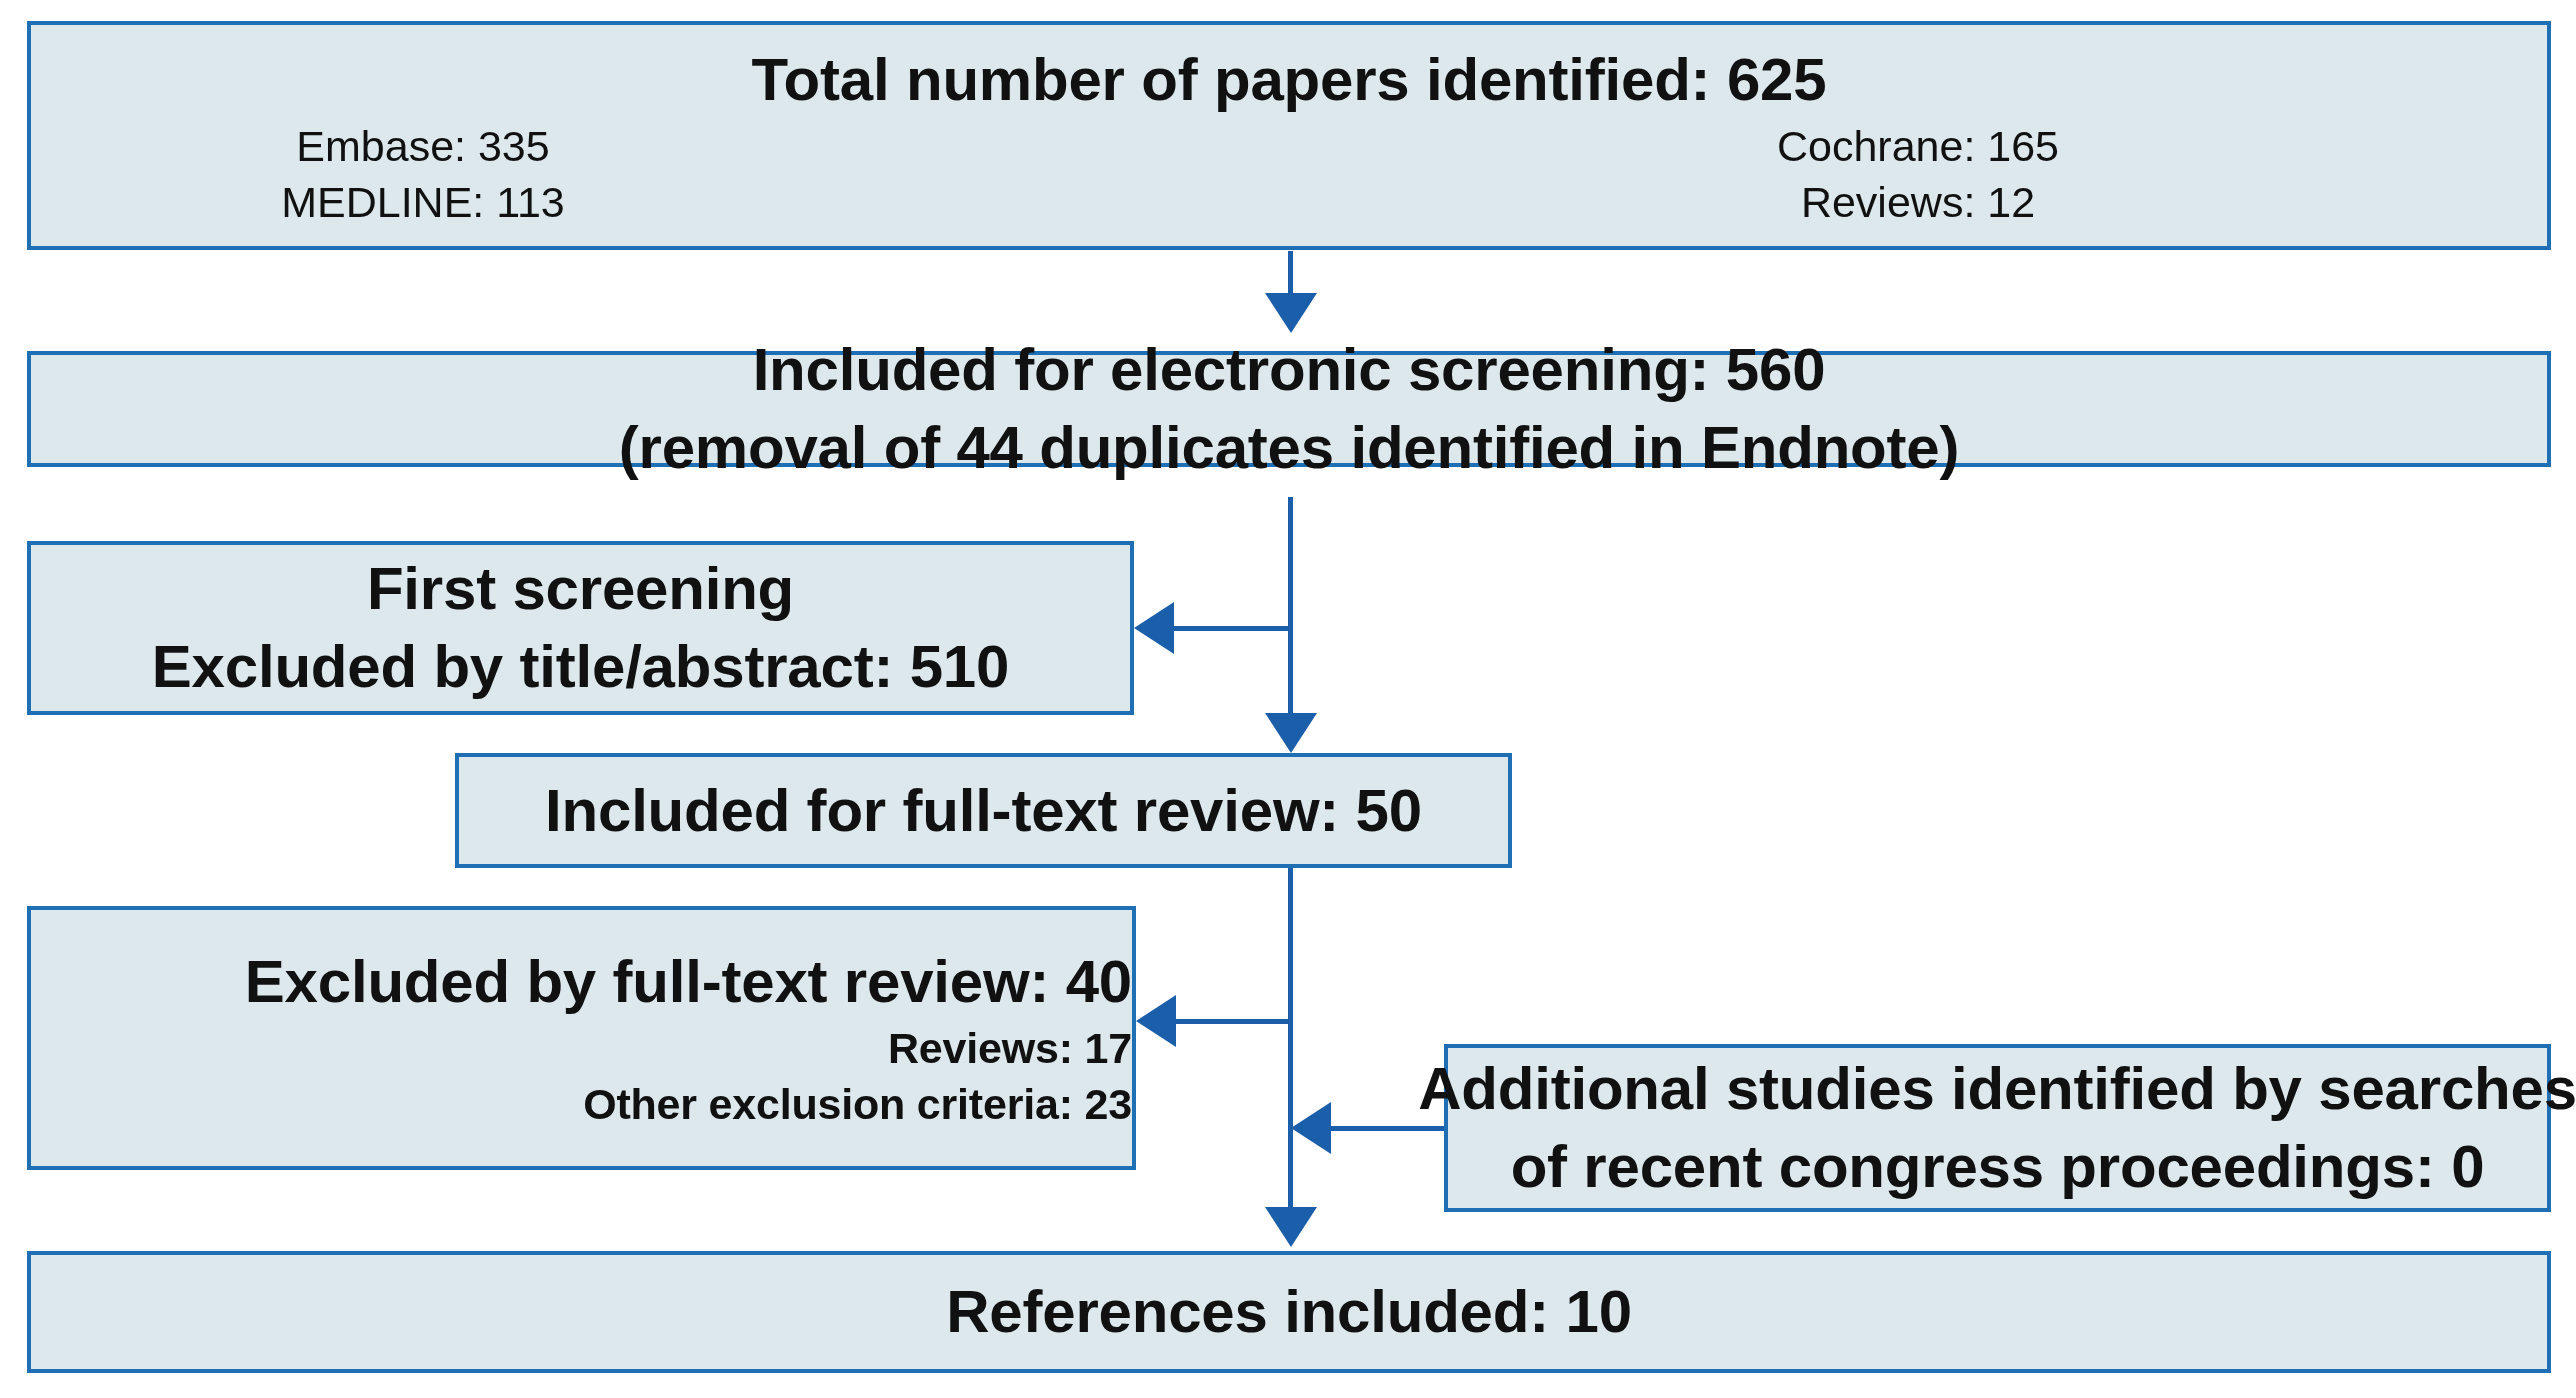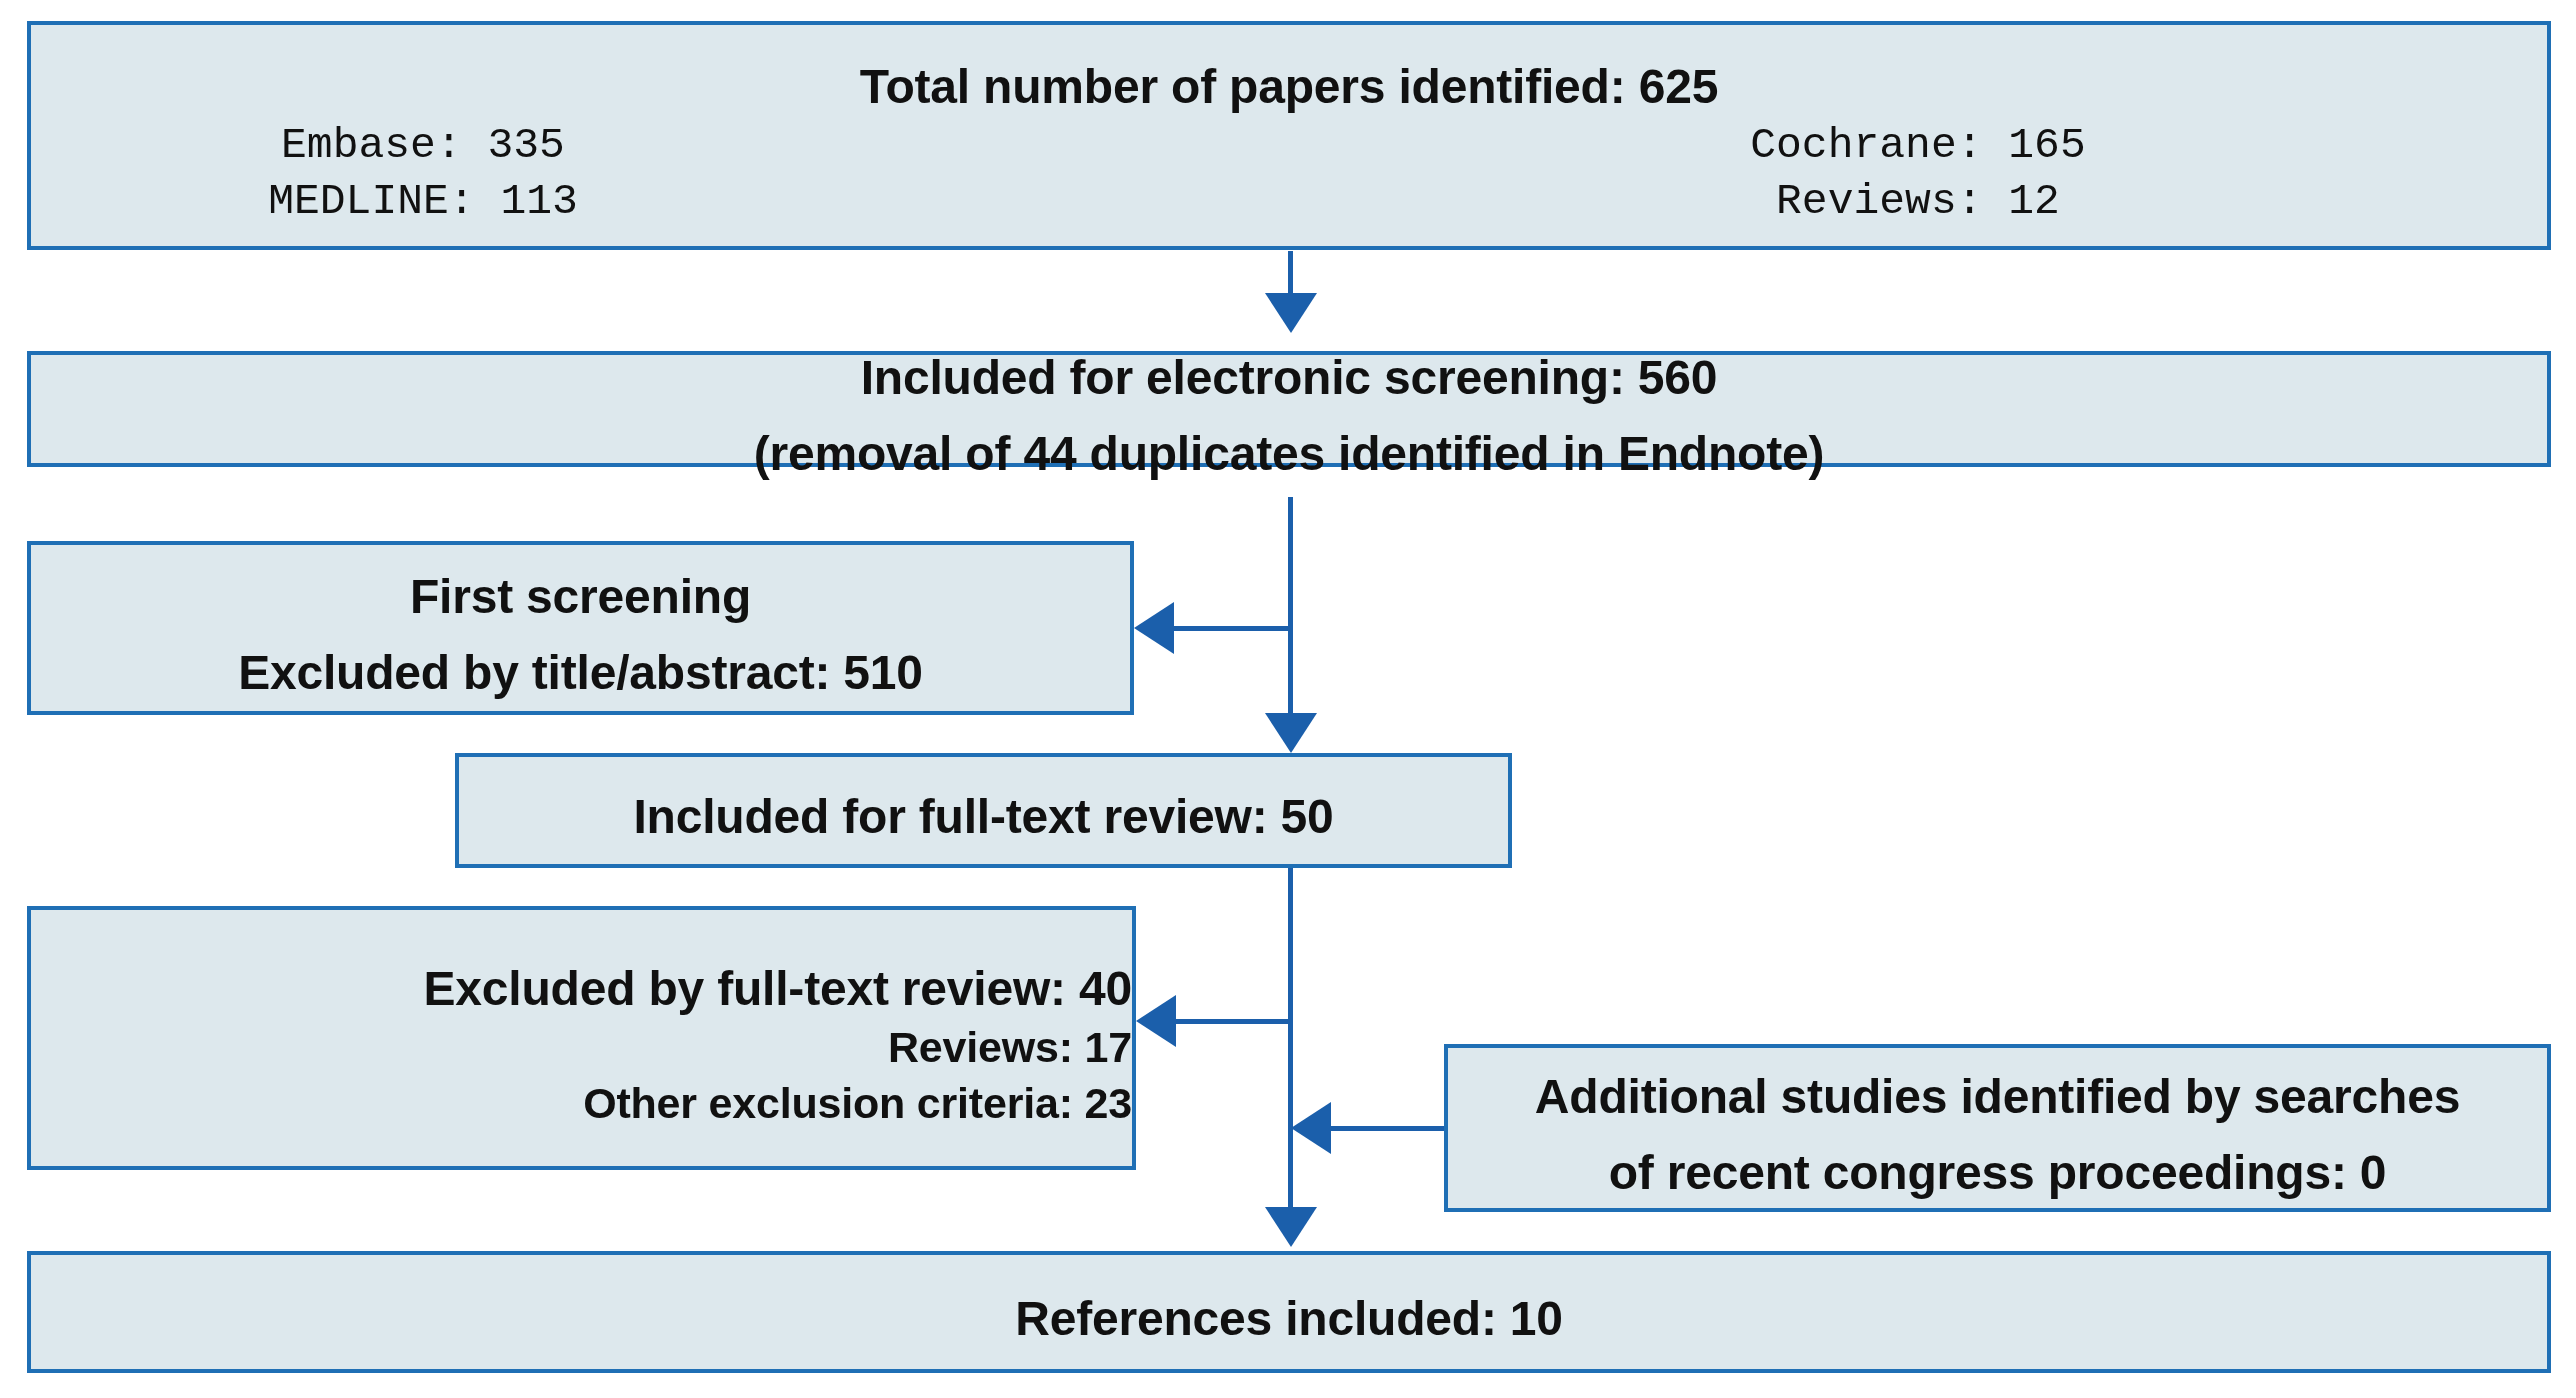--- a/index.html
+++ b/index.html
@@ -32,37 +32,36 @@
     justify-content: center;
     text-align: center;
     color: #111111;
     line-height: 1.30;
   }
 
   .ln {
     display: block;
     white-space: pre;
   }
-  .ln.bold   { font-weight: bold; font-size: 48px; letter-spacing: -0.2px; margin-top: 14px; }
+  .ln.bold   { font-weight: bold; font-size: 60px; letter-spacing: -0.2px; }
   .ln.normal { font-weight: bold; font-size: 43px; letter-spacing: -0.2px; }
 
   
   .split {
     display: flex;
     width: 100%;
     justify-content: center;
   }
   .split .col {
     width: 50%;
     box-sizing: border-box;
     text-align: center;
     font-weight: normal;
     font-size: 43px;
     white-space: pre;
-    font-family: Liberation Mono, monospace;
   }
   .split .col.left  { padding-right: 474px; }
   .split .col.right { }
 
   
   .vline, .hline {
     position: absolute;
     background: #1b5fab;
   }
   .vline { width: 5.4px; }

